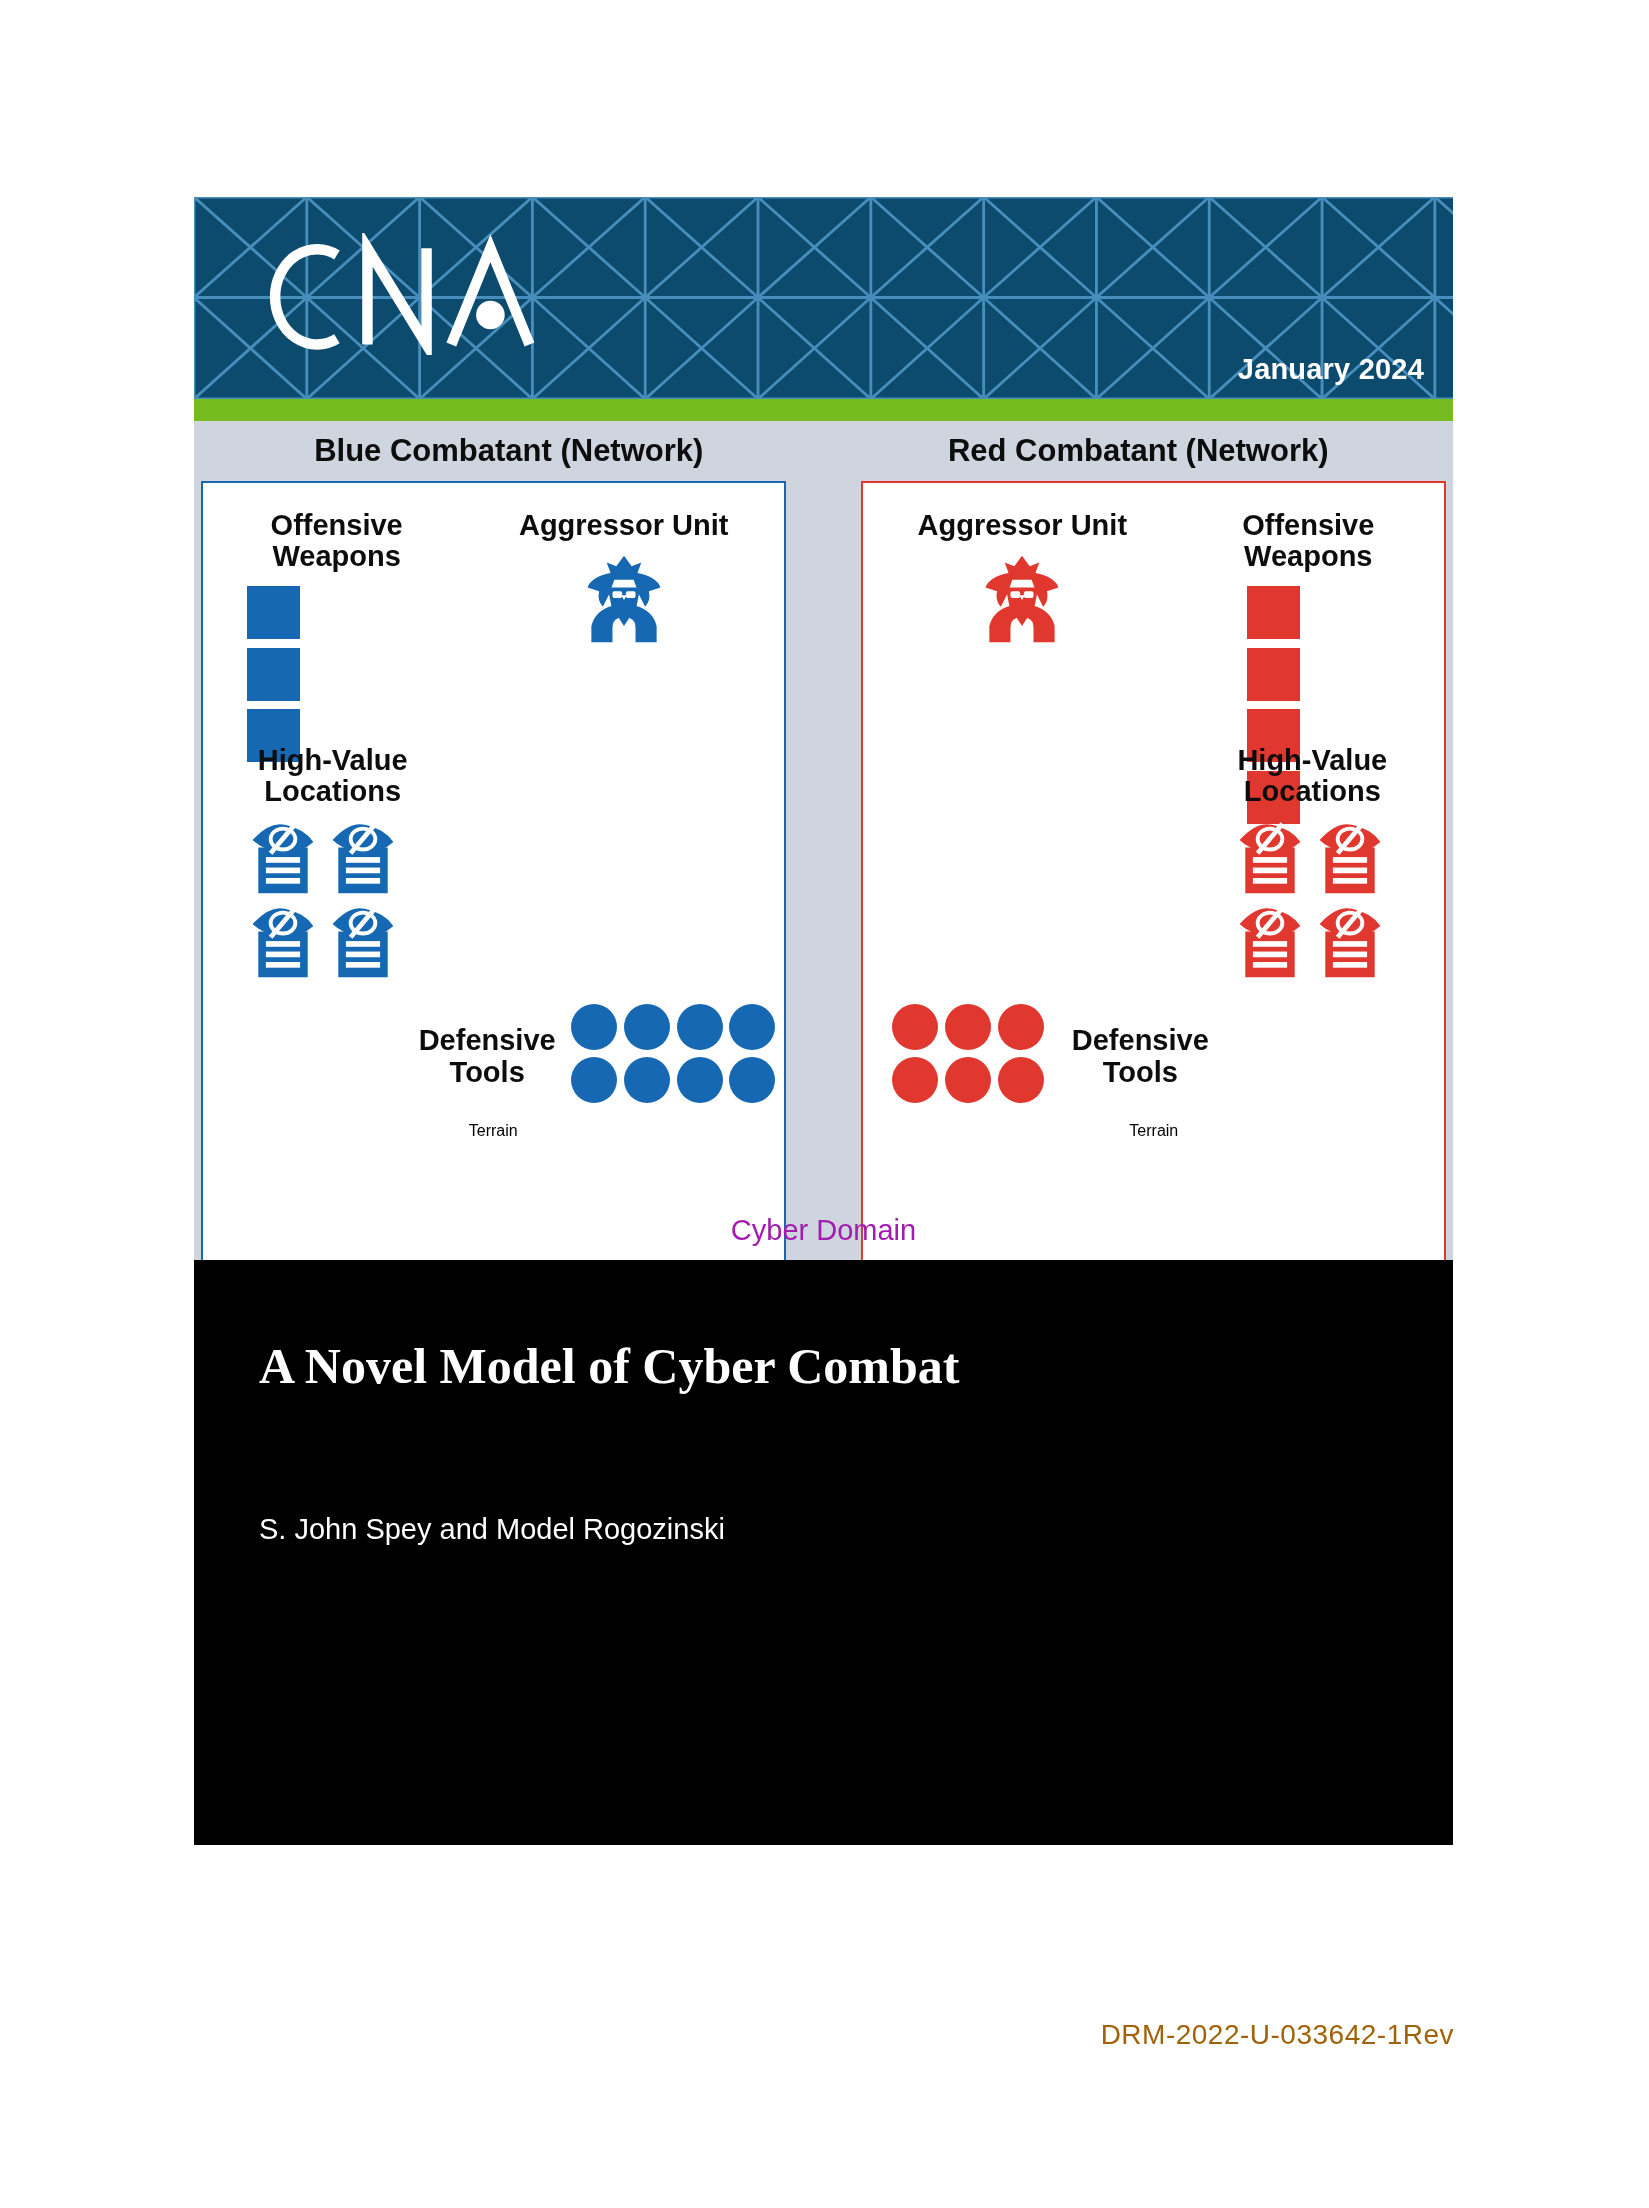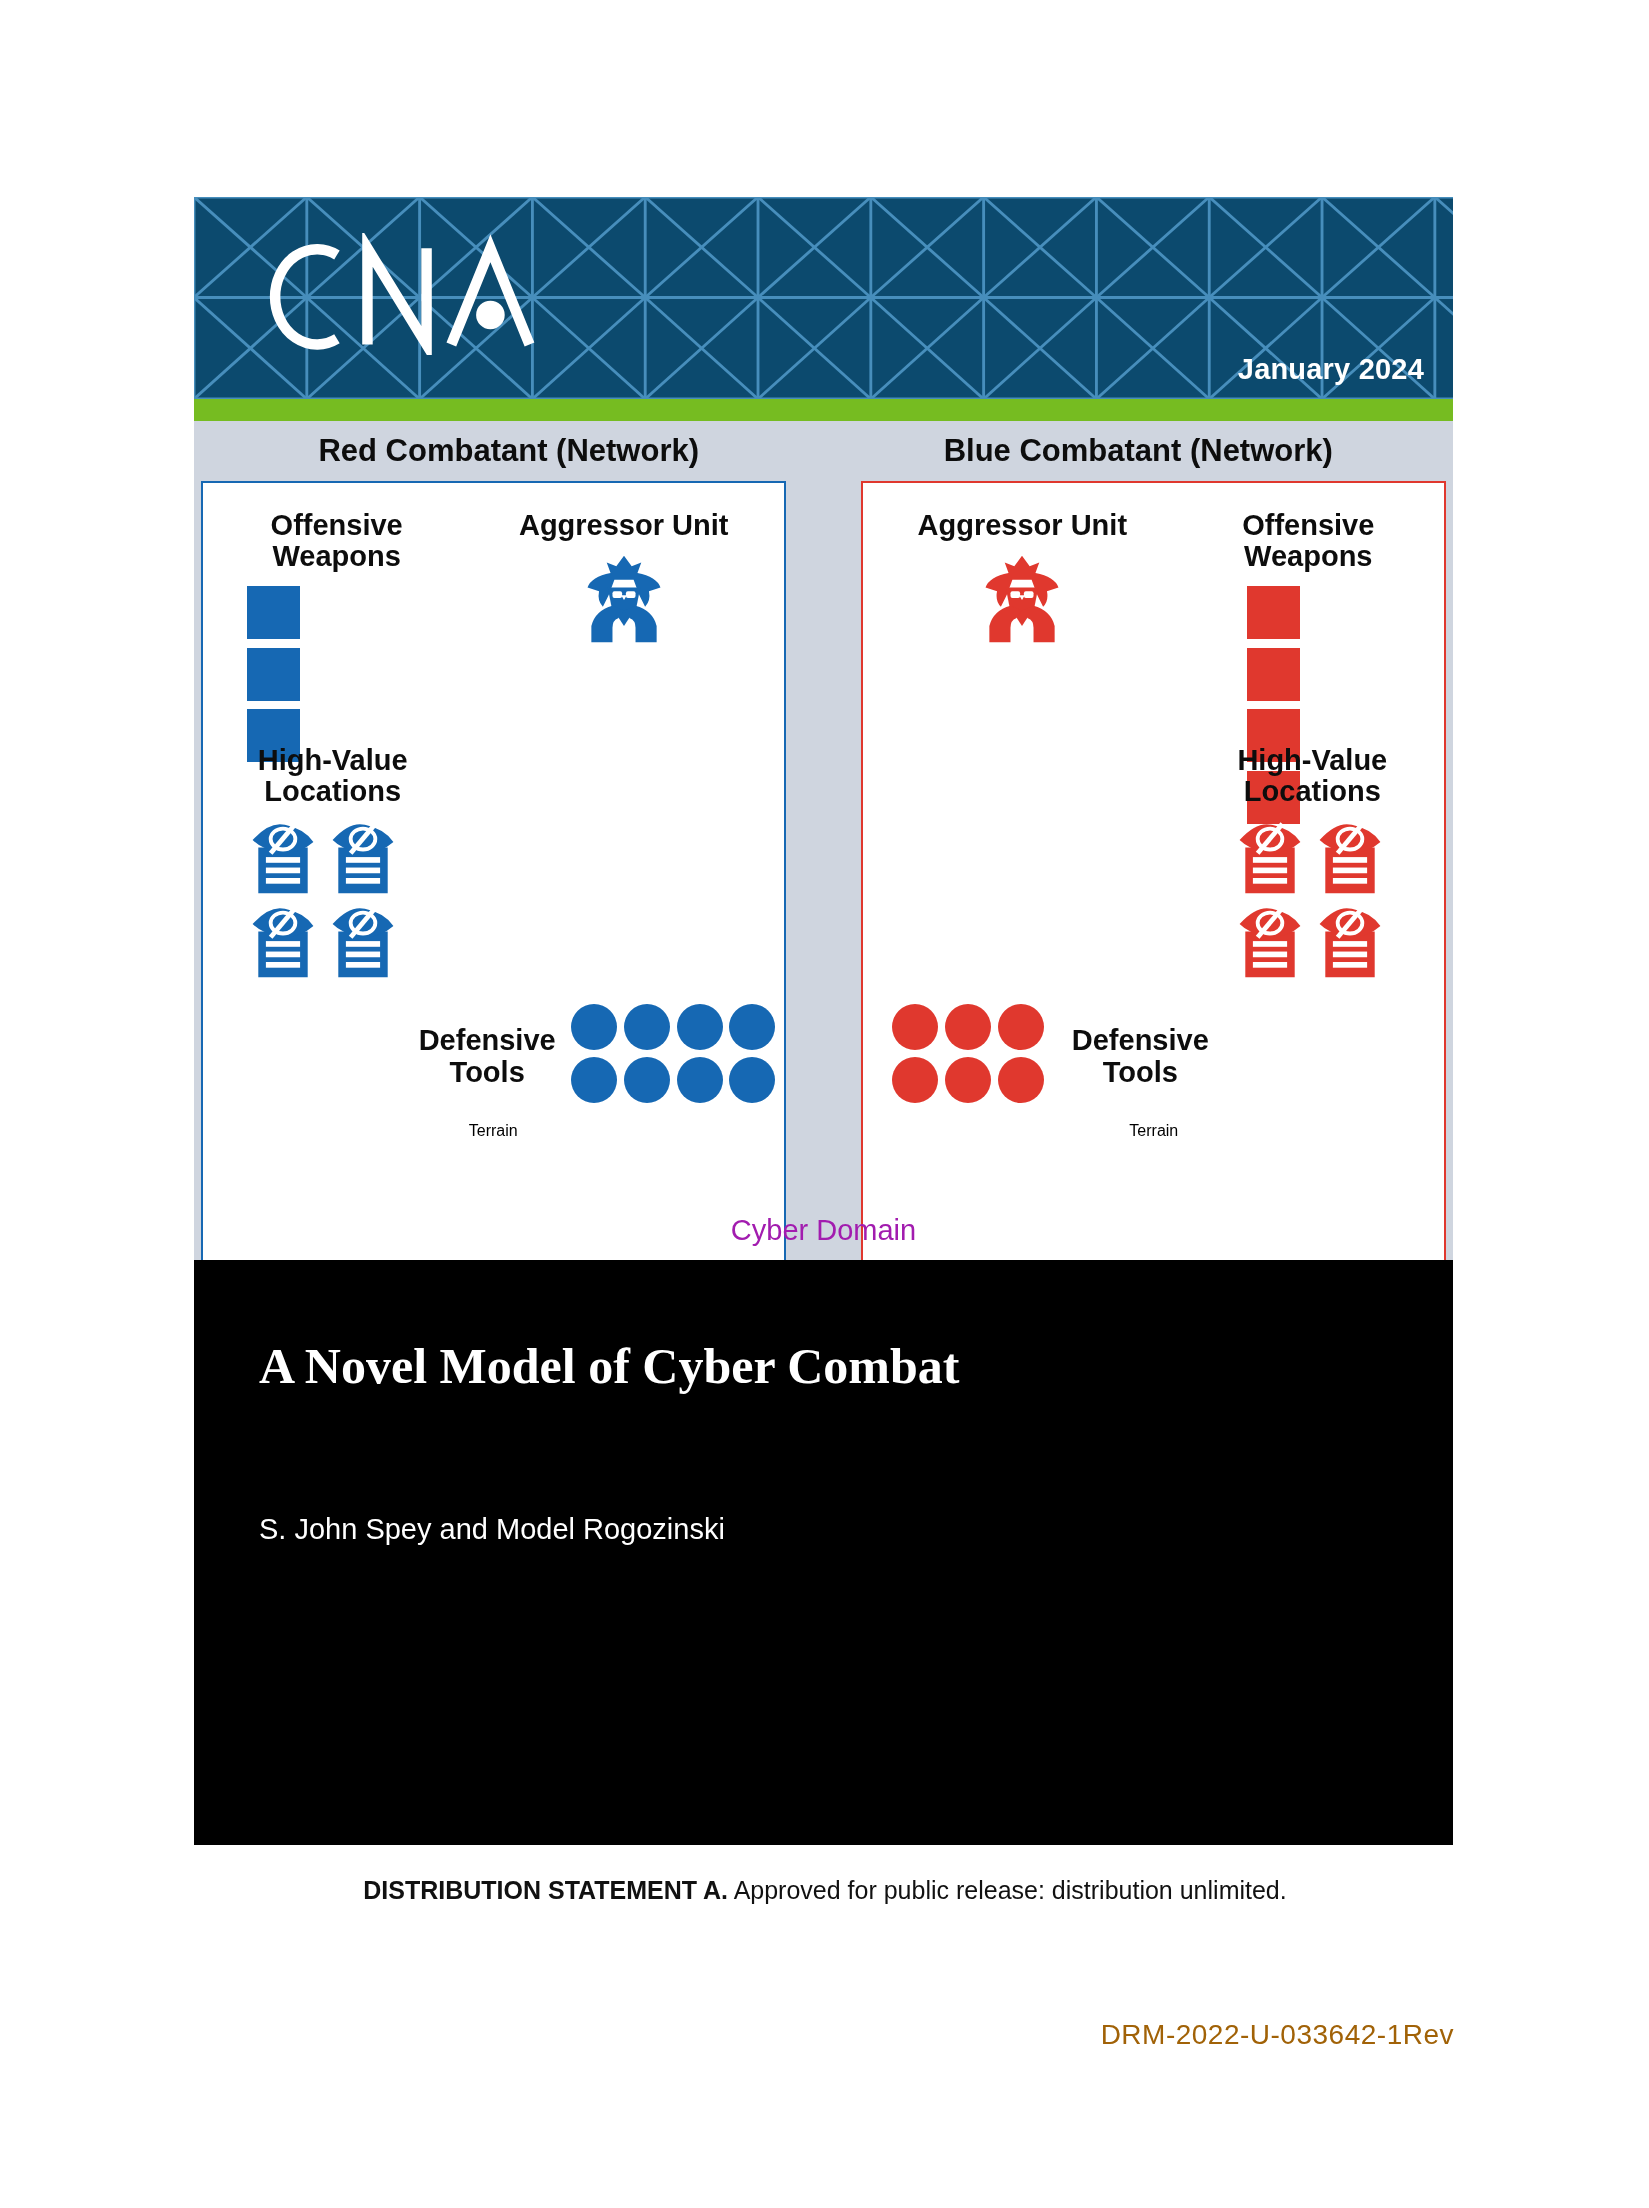--- a/index.html
+++ b/index.html
@@ -301,22 +301,22 @@
     </div>
 
     <div class="date-label">January 2024</div>
   </div>
 
   <div class="green-rule"></div>
 
   <div class="diagram-area">
 
     <div class="panel-titles">
+      <div class="panel-title">Blue Combatant (Network)</div>
       <div class="panel-title">Red Combatant (Network)</div>
-      <div class="panel-title">Blue Combatant (Network)</div>
     </div>
 
     <div class="panels-row">
 
       <div class="combat-panel blue">
 
         <div class="grp" style="left:31px; top:27px; width:206px;">
           <div class="grp-label">Offensive
 Weapons</div>
           <div class="sq-grid" style="width:122px; margin:13.4px auto 0 13.4px;">
@@ -523,20 +523,17 @@
     </div>
 
     <div class="cyber-domain-band">Cyber Domain</div>
   </div>
 
   <div class="title-block">
     <div class="doc-title">A Novel Model of Cyber Combat</div>
     <div class="doc-authors">S. John Spey and Model Rogozinski</div>
   </div>
 
-  <div class="dist-statement">
-    <b>DISTRIBUTION STATEMENT A.</b><span> Approved for public release: distribution unlimited.</span>
-  </div>
 
   <div class="doc-number">DRM-2022-U-033642-1Rev</div>
 
 </div>
 
 
 </body></html>

